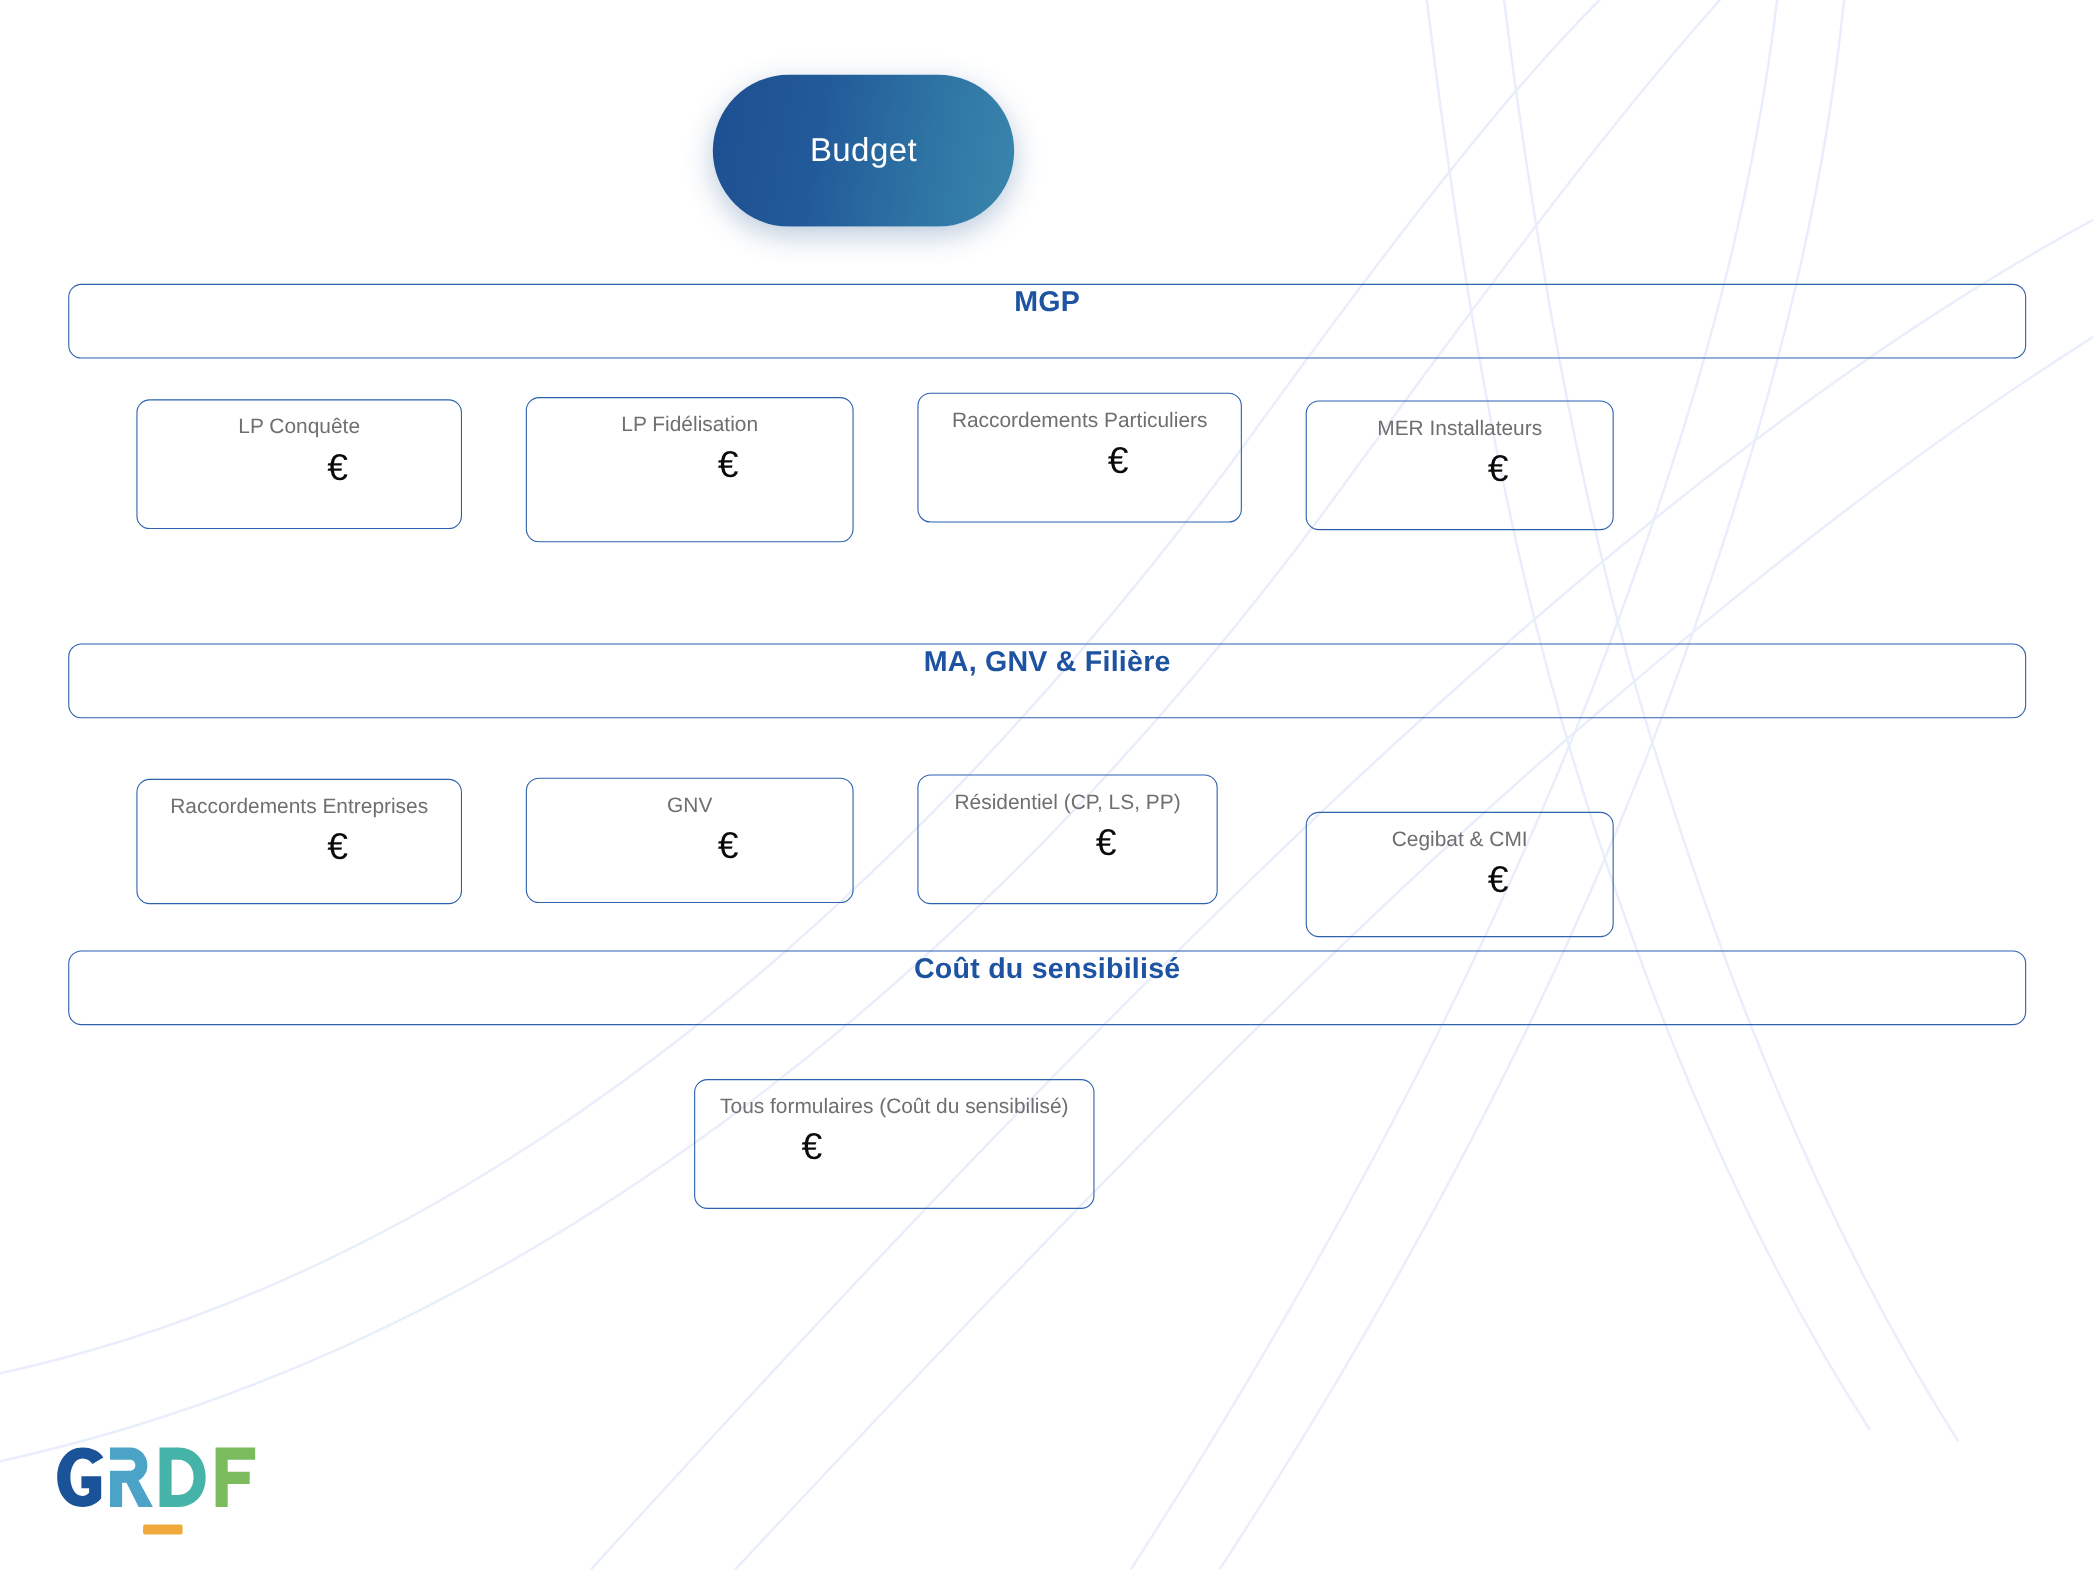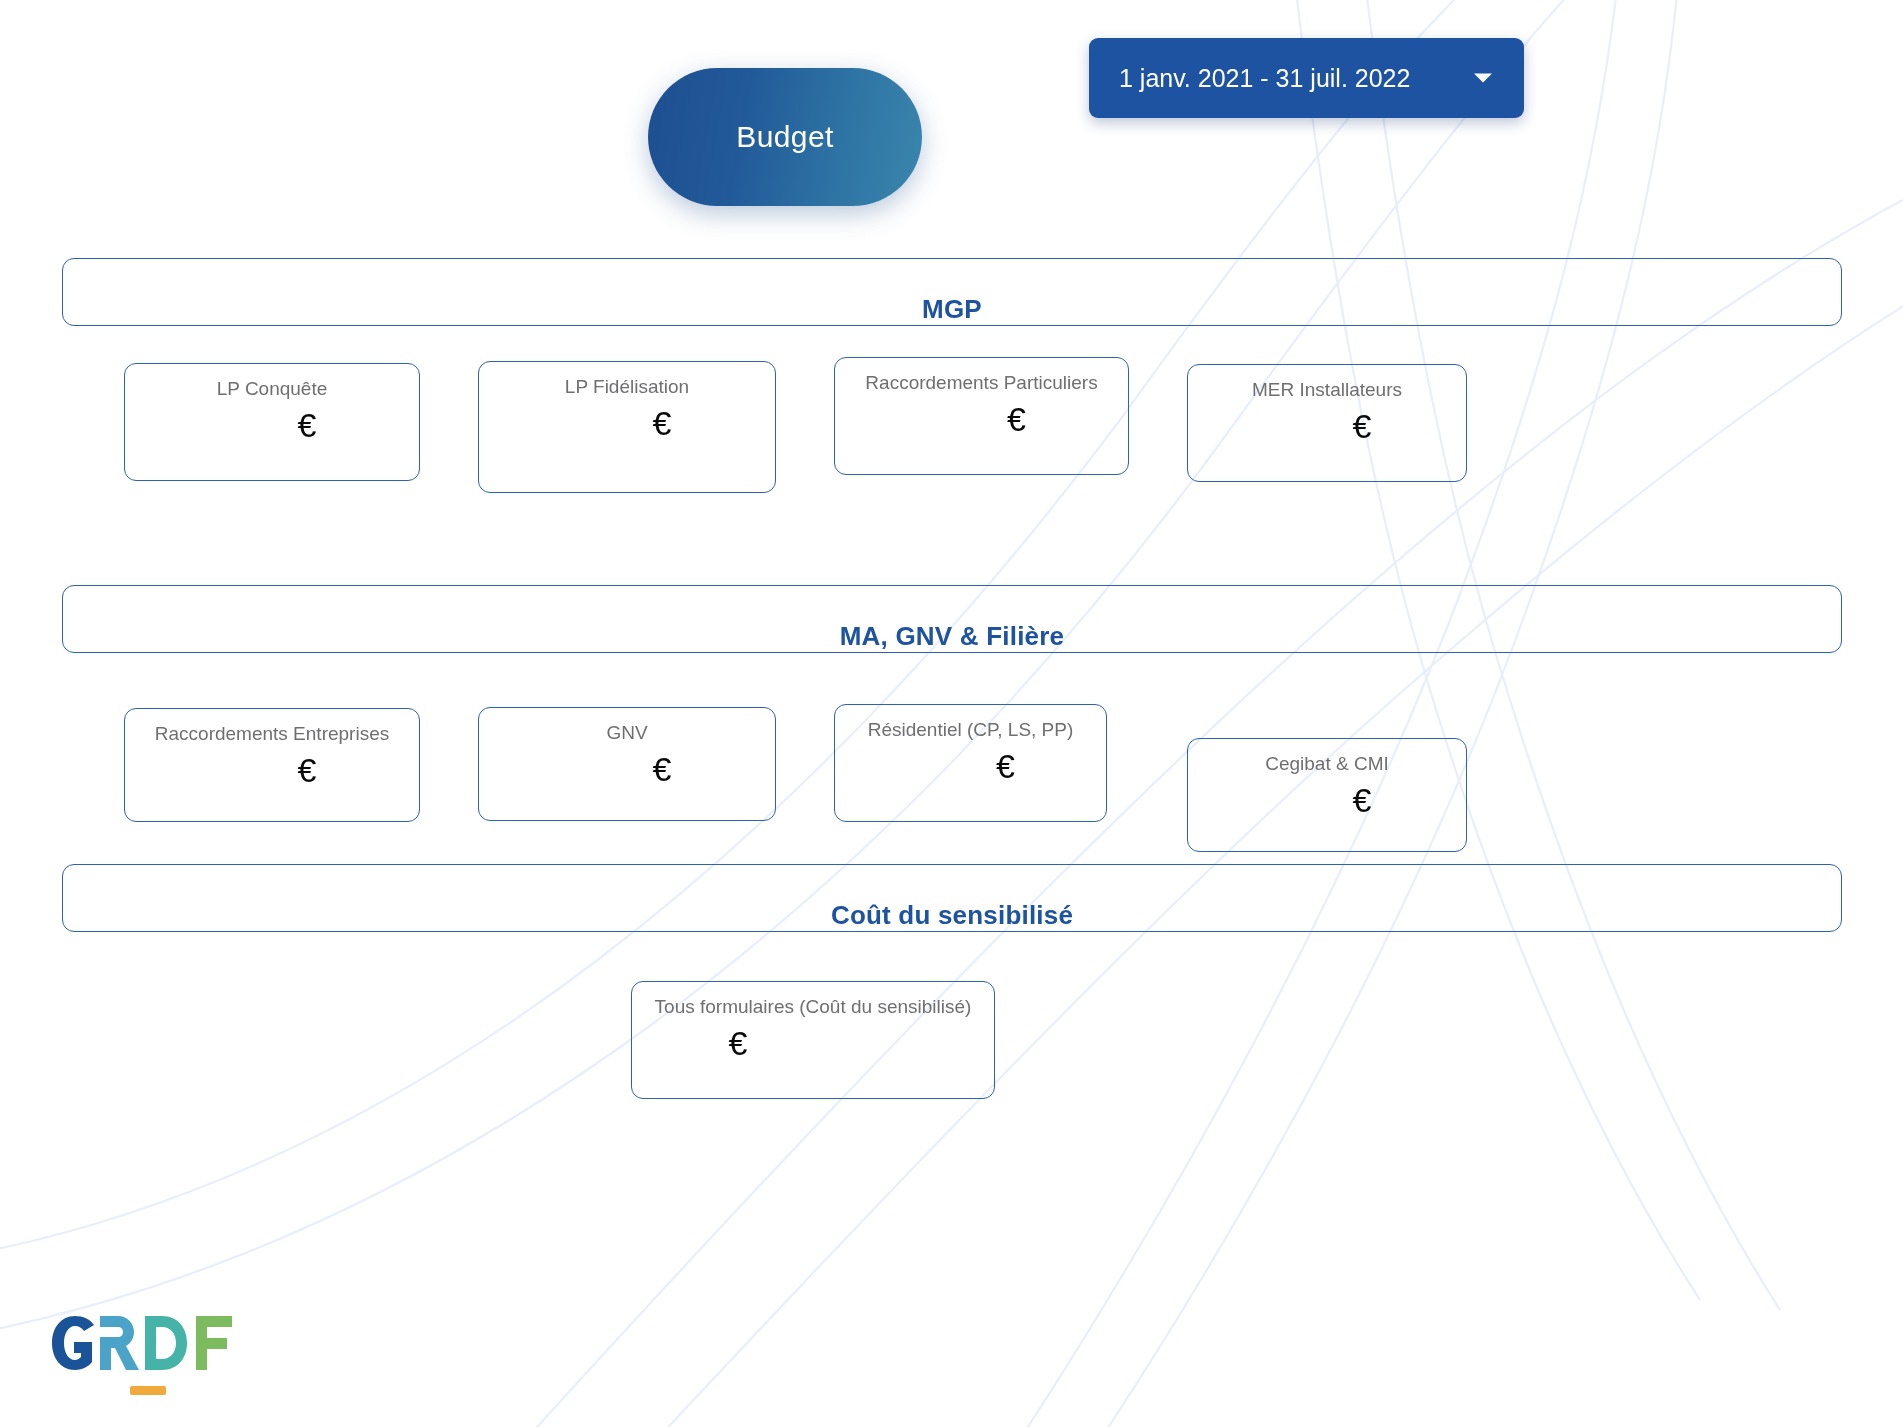--- a/index.html
+++ b/index.html
@@ -89,21 +89,21 @@
   
   .section-bar {
     position: absolute;
     left: 62px;
     width: 1780px;
     height: 68px;
     border: 1.4px solid #2d62ad;
     border-radius: 12px;
     background: transparent;
     display: flex;
-    align-items: flex-end;
+    align-items: flex-start;
     justify-content: center;
     z-index: 3;
   }
   .section-bar .section-title {
     color: #1d53a0;
     font-size: 26px;
     font-weight: bold;
     letter-spacing: 0.2px;
   }
   #section-mgp     { top: 258px; }
@@ -184,24 +184,20 @@
       <path d="M 1060 1500 C 1270 1190 1430 880 1530 600 C 1620 350 1665 150 1680 -40"></path>
       <path d="M 1290 -60 C 1320 200 1360 460 1430 690 C 1500 920 1590 1130 1700 1300"></path>
       <path d="M 1360 -60 C 1392 210 1436 470 1510 700 C 1582 930 1672 1140 1780 1310"></path>
     </g>
   </svg>
 
   <div class="budget-pill">
     <span class="label">Budget</span>
   </div>
 
-  <div class="date-selector">
-    <span class="date-text">1 janv. 2021 - 31 juil. 2022</span>
-    <span class="caret"></span>
-  </div>
 
   <div class="section-bar" id="section-mgp">
     <span class="section-title">MGP</span>
   </div>
 
   <div class="kpi-card v-right" id="card-lp-conquete">
     <span class="kpi-label">LP Conquête</span>
     <span class="kpi-value">€</span>
   </div>
 

